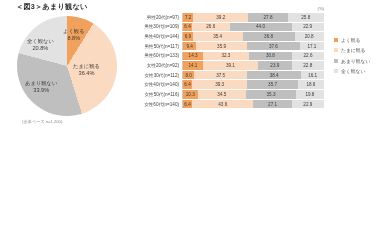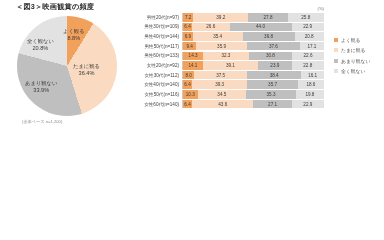--- a/index.html
+++ b/index.html
@@ -88,21 +88,21 @@
   .sw2{background:var(--c2);}
   .sw3{background:var(--c3);}
   .sw4{background:var(--c4);}
   .leg-text{font-size:4.8px;color:#3f3f3f;white-space:nowrap;}
 </style>
 </head>
 <body>
 
 <div class="page">
 
-  <div class="title">＜図3＞映画観賞の頻度</div>
+  <div class="title">＜図3＞あまり観ない</div>
 
   <div class="pie-panel">
     <div class="pie-wrap">
       <div class="pie"></div>
 
       <div class="slice-label lbl-yoku">
         <span>よく観る</span>
         <span class="pct">8.8%</span>
       </div>
 

